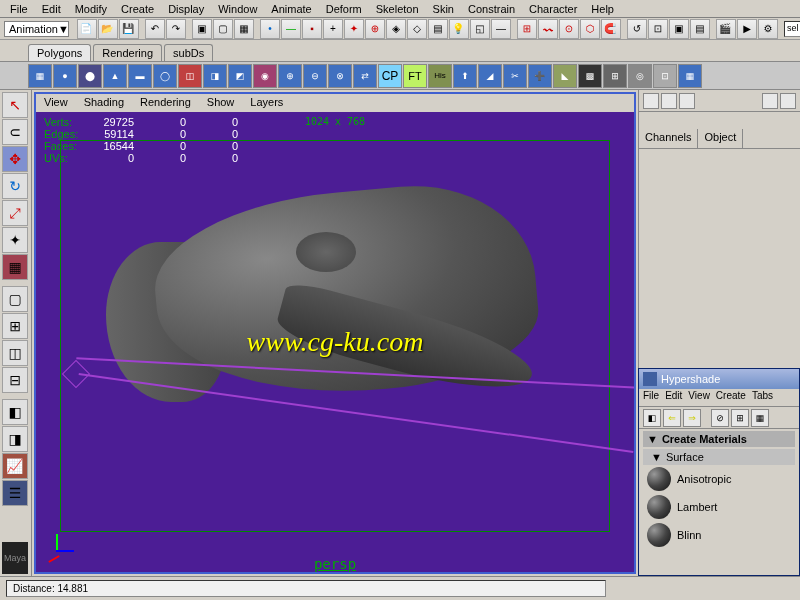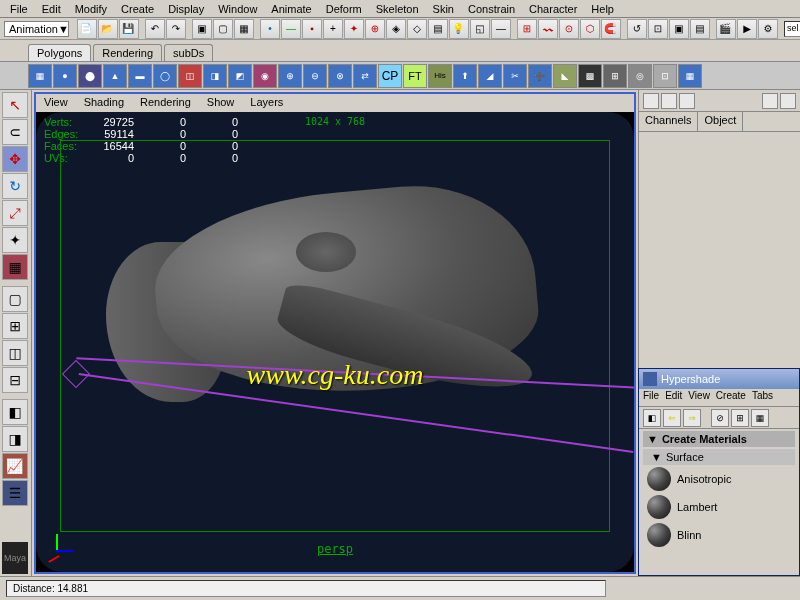--- a/index.html
+++ b/index.html
@@ -24,48 +24,48 @@
 .main { position: absolute; top: 90px; left: 0; right: 0; bottom: 24px; display: flex; }
 .toolbox-left { width: 32px; background: #d4d0c8; border-right: 1px solid #888; display: flex; flex-direction: column; gap: 1px; padding: 2px; }
 .tool { width: 26px; height: 26px; border: 1px solid #a0a0a0; background: #e0e0e0; display: flex; align-items: center; justify-content: center; font-size: 14px; }
 .tool-sep { height: 4px; }
 .maya-logo { width: 26px; height: 32px; background: #222; color: #888; display: flex; align-items: center; justify-content: center; font-size: 9px; margin-top: auto; }
 
 .viewport-area { flex: 1; background: #d4d0c8; position: relative; }
 .vp-frame { position: absolute; top: 2px; left: 2px; right: 2px; bottom: 2px; border: 2px solid #4060d0; background: #000; }
 .vp-menu { height: 18px; background: #d4d0c8; display: flex; padding: 1px 4px; gap: 8px; }
 .vp-menu span { padding: 1px 4px; }
-.vp-canvas { position: absolute; top: 18px; left: 0; right: 0; bottom: 0; background: #0f172a; overflow: hidden; border-radius: 26px; }
+.vp-canvas { position: absolute; top: 18px; left: 0; right: 0; bottom: 0; background: #4c1d95; overflow: hidden; }
 
 .stats { position: absolute; top: 4px; left: 8px; font-family: monospace; font-size: 10px; }
 .stats div { display: flex; gap: 12px; }
 .stat-label { color: #00aa00; width: 38px; }
 .stat-val { color: #fff; width: 40px; text-align: right; }
 
 .res-label { position: absolute; top: 4px; left: 50%; transform: translateX(-50%); color: #00aa00; font-family: monospace; font-size: 10px; }
 .safe-rect { position: absolute; top: 28px; left: 24px; right: 24px; bottom: 40px; border: 1px solid #008800; }
-.persp-label { position: absolute; bottom: 16px; left: 50%; transform: translateX(-50%); color: #00aa00; font-family: monospace; font-size: 12px; text-decoration: underline; }
+.persp-label { position: absolute; bottom: 0; left: 50%; transform: translateX(-50%); color: #00aa00; font-family: monospace; font-size: 14px; text-decoration: underline; }
 
 .dragon { position: absolute; top: 60px; left: 40px; width: 500px; height: 300px; }
 .dragon-head { position: absolute; top: 20px; left: 80px; width: 380px; height: 200px; background: radial-gradient(ellipse at 30% 30%, #888, #555, #333); border-radius: 60% 40% 50% 70% / 50% 60% 40% 60%; transform: rotate(-5deg); }
 .dragon-jaw { position: absolute; top: 140px; left: 200px; width: 260px; height: 60px; background: linear-gradient(#555,#333); border-radius: 20% 60% 60% 40%; transform: rotate(15deg); }
 .dragon-eye { position: absolute; top: 60px; left: 220px; width: 60px; height: 40px; background: radial-gradient(#666,#444); border-radius: 50%; }
 .dragon-neck { position: absolute; top: 70px; left: 30px; width: 120px; height: 160px; background: linear-gradient(90deg,#666,#444); border-radius: 50% 20% 40% 60%; }
 .wire { position: absolute; top: 200px; left: 0; width: 560px; height: 2px; background: #a040d0; transform: rotate(3deg); }
 .wire2 { position: absolute; top: 240px; left: 0; width: 560px; height: 2px; background: #a040d0; transform: rotate(8deg); }
 .com-handle { position: absolute; top: 192px; left: -10px; width: 20px; height: 20px; border: 1px solid #a040d0; transform: rotate(45deg); }
 
-.watermark { position: absolute; top: 50%; left: 50%; transform: translate(-50%,-50%); color: #ffff00; font-family: Georgia, serif; font-size: 28px; font-style: italic; text-shadow: 1px 1px 2px #000; pointer-events: none; margin-top: 33px; }
+.watermark { position: absolute; top: 50%; left: 50%; transform: translate(-50%,-50%); color: #ffff00; font-family: Georgia, serif; font-size: 28px; font-style: italic; text-shadow: 1px 1px 2px #000; pointer-events: none; }
 
 .axis { position: absolute; bottom: 10px; left: 10px; width: 30px; height: 30px; }
 .axis .y { position: absolute; bottom: 10px; left: 10px; width: 2px; height: 18px; background: #0f0; }
 .axis .x { position: absolute; bottom: 10px; left: 10px; width: 18px; height: 2px; background: #00f; transform-origin: left; }
 .axis .z { position: absolute; bottom: 2px; left: 2px; width: 12px; height: 2px; background: #f00; transform: rotate(-30deg); }
 
-.right-panel { width: 162px; background: #d4d0c8; border-left: 1px solid #888; display: flex; flex-direction: column; }
+.right-panel { width: 162px; background: #d4d0c8; border-left: 1px solid #888; display: flex; flex-direction: column; gap: 17px; }
 .panel-icons { height: 22px; display: flex; align-items: center; padding: 2px 4px; gap: 2px; border-bottom: 1px solid #888; }
 .panel-icons .pi { width: 16px; height: 16px; border: 1px solid #888; background: #e8e8e8; }
 .channels-tabs { height: 20px; display: flex; border-bottom: 1px solid #888; }
 .channels-tabs span { padding: 2px 6px; border-right: 1px solid #888; }
 .channels-body { flex: 1; background: #d4d0c8; }
 
 .layers-section { border-top: 1px solid #888; }
 .layers-tabs { height: 18px; display: flex; padding: 2px 4px; gap: 8px; }
 .layers-row { height: 20px; display: flex; align-items: center; padding: 2px 4px; gap: 2px; border-bottom: 1px solid #888; }
 

